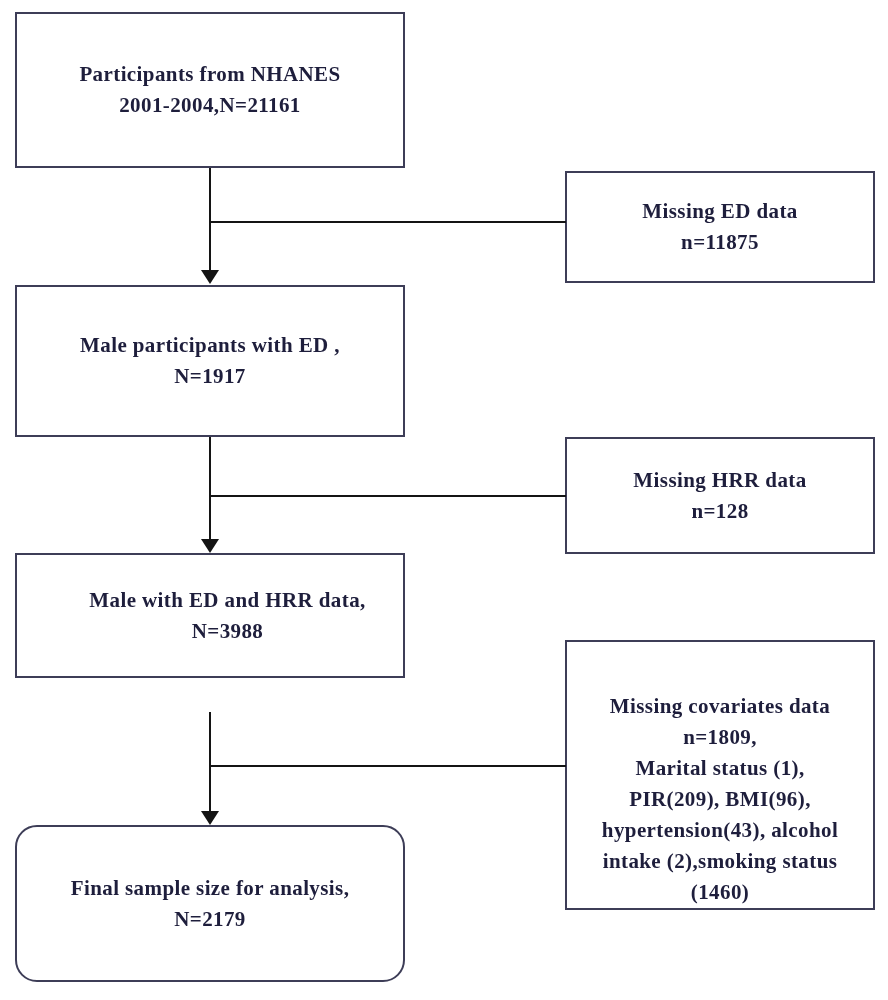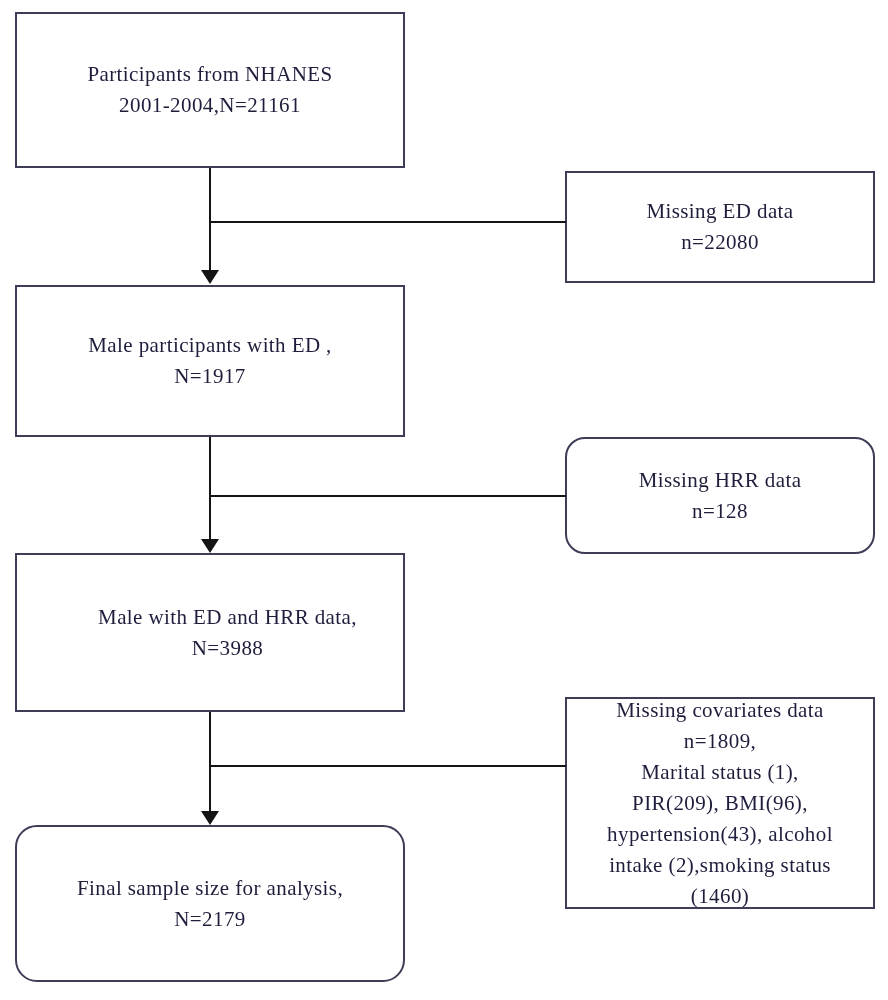--- a/index.html
+++ b/index.html
@@ -19,38 +19,39 @@
     overflow: hidden;
   }
   .box {
     position: absolute;
     border: 2px solid var(--box-border);
     background: var(--background);
     display: flex;
     align-items: center;
     justify-content: center;
     text-align: center;
+    font-weight: bold;
   }
   .box-text {
     white-space: pre-line;
     color: var(--text);
     font-size: 21px;
     line-height: 31px;
     letter-spacing: 0.4px;
   }
   .main-box { left: 15px; width: 390px; }
   #box-participants { top: 12px;  height: 156px; }
   #box-male-ed      { top: 285px; height: 152px; }
-  #box-male-ed-hrr  { top: 553px; height: 159px; padding-left: 35px; }
+  #box-male-ed-hrr  { top: 553px; height: 125px; padding-left: 35px; }
   #box-final-sample { top: 825px; height: 157px; border-radius: 22px; }
 
   .side-box { left: 565px; width: 310px; }
   #box-missing-ed         { top: 171px; height: 112px; }
-  #box-missing-hrr        { top: 437px; height: 117px; border-radius: 20px; }
-  #box-missing-covariates { top: 697px; height: 212px; }
+  #box-missing-hrr        { top: 437px; height: 117px; }
+  #box-missing-covariates { top: 640px; height: 270px; align-items: flex-end; }
 
   .vline {
     position: absolute;
     left: 209px;
     width: 2px;
     background: var(--connector);
   }
   #vline-1 { top: 168px; height: 103px; }
   #vline-2 { top: 437px; height: 103px; }
   #vline-3 { top: 712px; height: 100px; }
@@ -99,21 +100,21 @@
 N=3988</span>
   </div>
 
   <div class="box main-box" id="box-final-sample">
     <span class="box-text">Final sample size for analysis,
 N=2179</span>
   </div>
 
   <div class="box side-box" id="box-missing-ed">
     <span class="box-text">Missing ED data
-n=22080</span>
+n=11875</span>
   </div>
 
   <div class="box side-box" id="box-missing-hrr">
     <span class="box-text">Missing HRR data
 n=128</span>
   </div>
 
   <div class="box side-box" id="box-missing-covariates">
     <span class="box-text">Missing covariates data
 n=1809,

